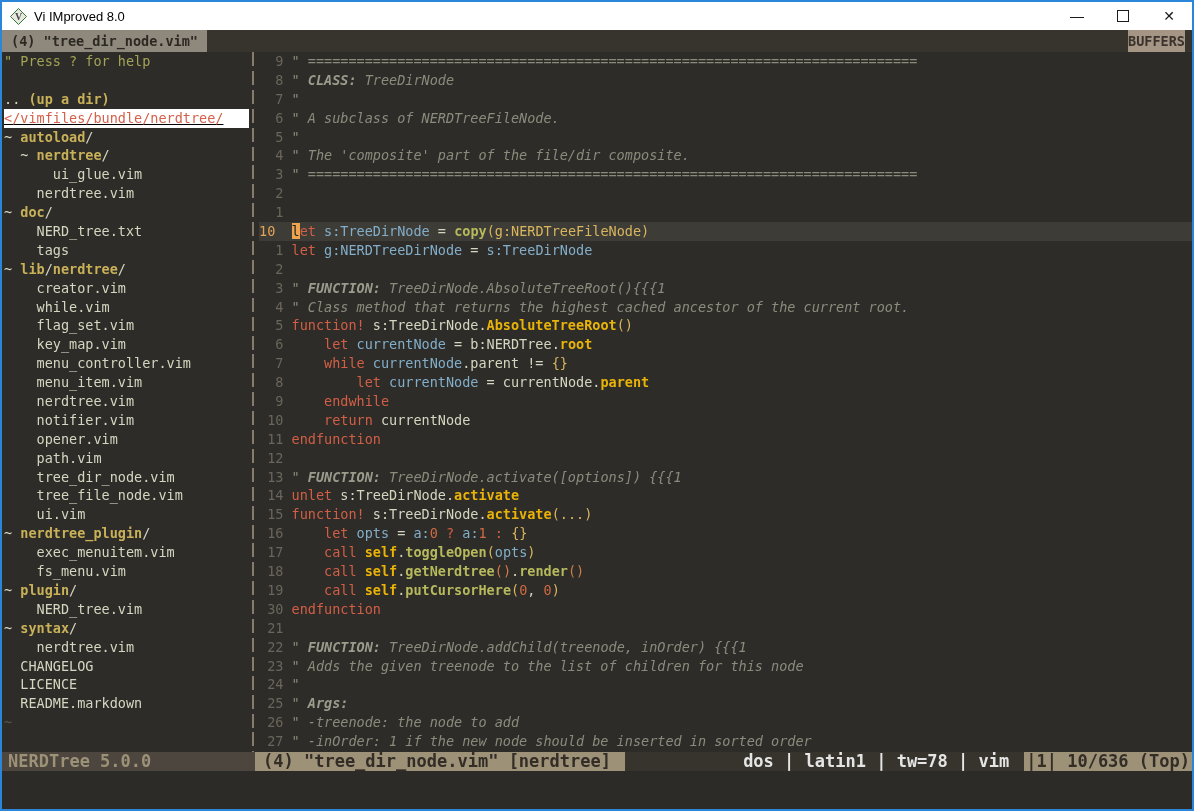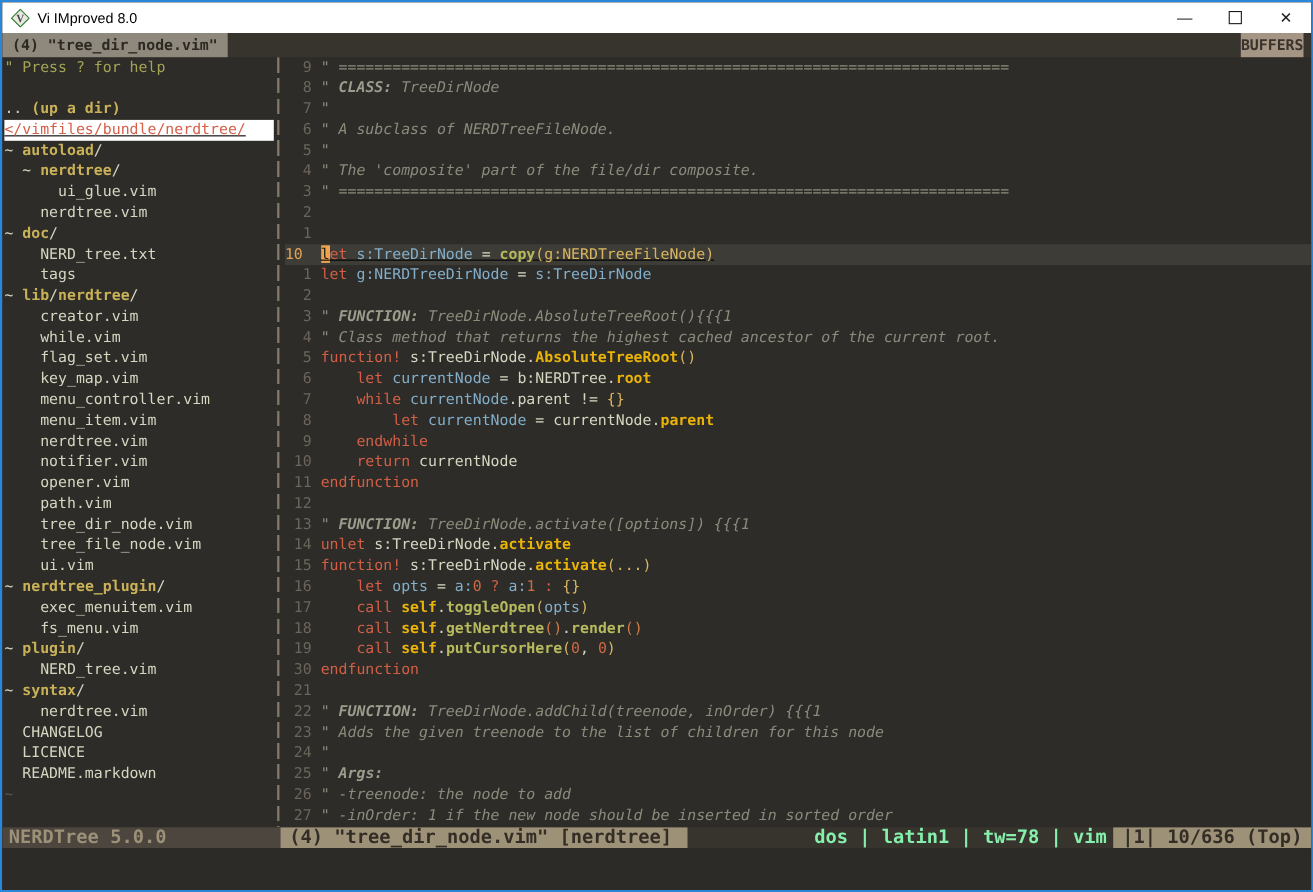--- a/index.html
+++ b/index.html
@@ -19,21 +19,21 @@
     font-size:13.5px;font-weight:bold;line-height:22px;white-space:pre;}
   .tab-active{background:#8f897d;color:#2c2822;padding:0 9px;}
   .tab-buffers{background:#a59585;color:#3a332c;padding:0 0;margin-left:auto;margin-right:7px;}
   
   .content{flex:0 0 700px;display:flex;overflow:hidden;}
   .nerdtree{flex:0 0 245px;padding-left:2px;overflow:hidden;}
   .vsep{flex:0 0 2px;margin:0 3px;
     background:repeating-linear-gradient(to bottom,#877c6b 0 14px,rgba(0,0,0,0) 14px 18.9px);}
   .editor{flex:1;padding-left:2px;overflow:hidden;}
   .row{height:18.9px;line-height:18.9px;font-size:13.5px;white-space:pre;}
-  .editor .row.cur{background:#3e3c37;text-decoration:underline;}
+  .editor .row.cur{background:#3e3c37;}
   .row.hl-root{background:#ffffff;text-decoration:underline;}
   .gutter{display:inline-block;white-space:pre;color:#6b655b;}
   .gutter.gcur{color:#e2a356;}
   
   .c-com{color:#8b8b7c;font-style:italic;}
   .c-comb{color:#9c9c8c;font-style:italic;font-weight:bold;}
   .c-stmt{color:#d25f45;}
   .c-id{color:#83aec9;}
   .c-fn{color:#b6b95c;font-weight:bold;}
   .c-par{color:#d9b65e;}
@@ -46,22 +46,22 @@
   .c-dir{color:#c9b158;font-weight:bold;}
   .c-file{color:#d6d6c0;}
   .c-root{color:#d6604a;}
   .c-filler{color:#56534c;}
   
   .statusline{flex:0 0 19px;background:#37342e;display:flex;font-size:17px;
     font-weight:bold;line-height:19px;white-space:pre;overflow:hidden;}
   .st-left{flex:0 0 247px;background:#4c463e;color:#9d9178;padding-left:6px;}
   .st-file{background:#9d9178;color:#332d26;padding:0 14px 0 8px;}
   .st-mid{flex:1;}
-  .st-flags{color:#86efac;padding-right:6px;}
-  .st-ruler{background:#9d9178;color:#332d26;padding:0 8px;}
+  .st-flags{color:#e5e5e5;padding-right:15px;}
+  .st-ruler{background:#9d9178;color:#332d26;padding:0 2px;}
   .cmdline{flex:1;background:#2c2b28;}
 </style>
 </head>
 <body>
 
 <div class="window">
 
   <div class="titlebar">
     <svg class="app-icon" viewBox="0 0 17 17">
       <polygon points="8.5,0.5 16.5,8.5 8.5,16.5 0.5,8.5" fill="#e8e8e0" stroke="#2f7d32" stroke-width="1"></polygon>

